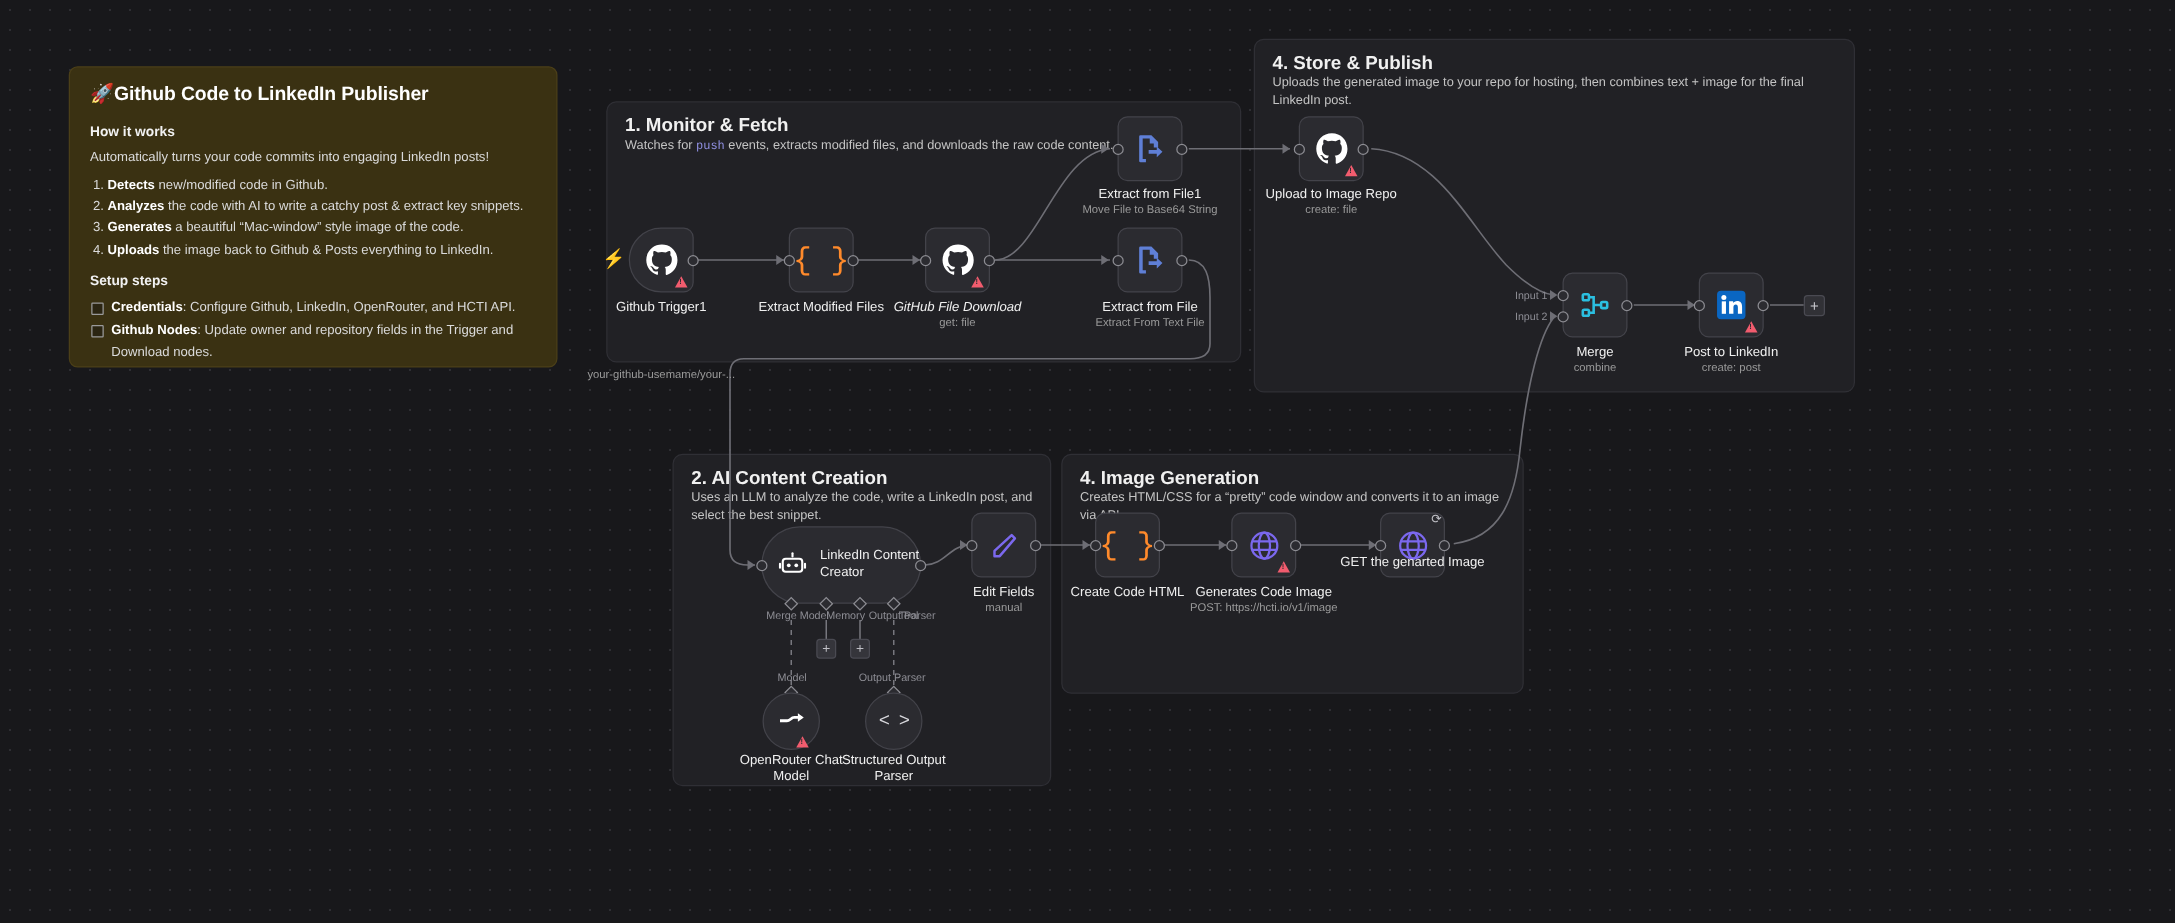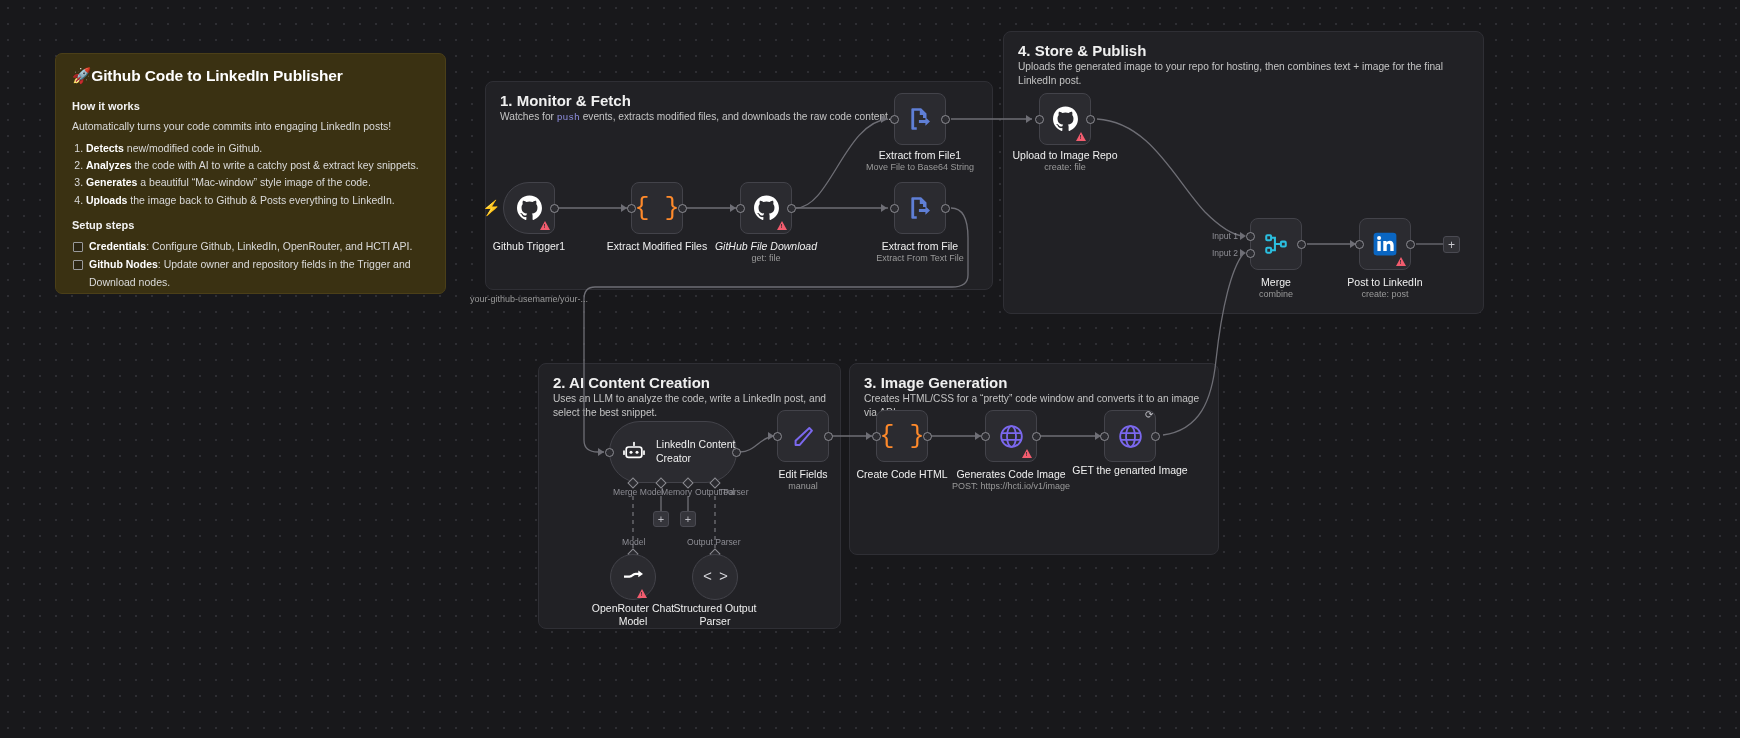--- a/index.html
+++ b/index.html
@@ -171,21 +171,21 @@
     <div class="ftitle">4. Store &amp; Publish</div>
     <div class="fdesc">Uploads the generated image to your repo for hosting, then combines text + image for the final LinkedIn post.</div>
   </div>
 
   <div class="frame" style="left:538px; top:363px; width:303px; height:266px;">
     <div class="ftitle">2. AI Content Creation</div>
     <div class="fdesc">Uses an LLM to analyze the code, write a LinkedIn post, and select the best snippet.</div>
   </div>
 
   <div class="frame" style="left:849px; top:363px; width:370px; height:192px;">
-    <div class="ftitle">3. Image Generation</div>
+    <div class="ftitle">4. Image Generation</div>
     <div class="fdesc">Creates HTML/CSS for a “pretty” code window and converts it to an image via API.</div>
   </div>
 
   <svg class="wires">
     <g stroke="#6e6e75" stroke-width="1.3" fill="none">
 
       <path d="M557,208 L628,208"></path>
 
       <path d="M686,208 L737,208"></path>
 
@@ -423,15 +423,15 @@
       <g fill="none" stroke="#7b68ee" stroke-width="1.6">
         <circle cx="12" cy="12" r="9.2"></circle>
         <ellipse cx="12" cy="12" rx="4" ry="9.2"></ellipse>
         <path d="M3.3 9h17.4M3.3 15h17.4"></path>
       </g>
     </svg>
     <span class="port" style="left:-5px; top:21px;"></span>
     <span class="port" style="right:-5px; top:21px;"></span>
   </div>
   <div class="refresh" style="left:1145px; top:409px;">⟳</div>
-  <div class="nlabel" style="left:1050px; top:464px; width:160px;">GET the genarted Image</div>
+  <div class="nlabel" style="left:1050px; top:444px; width:160px;">GET the genarted Image</div>
 
 </div>
 
 </body></html>

